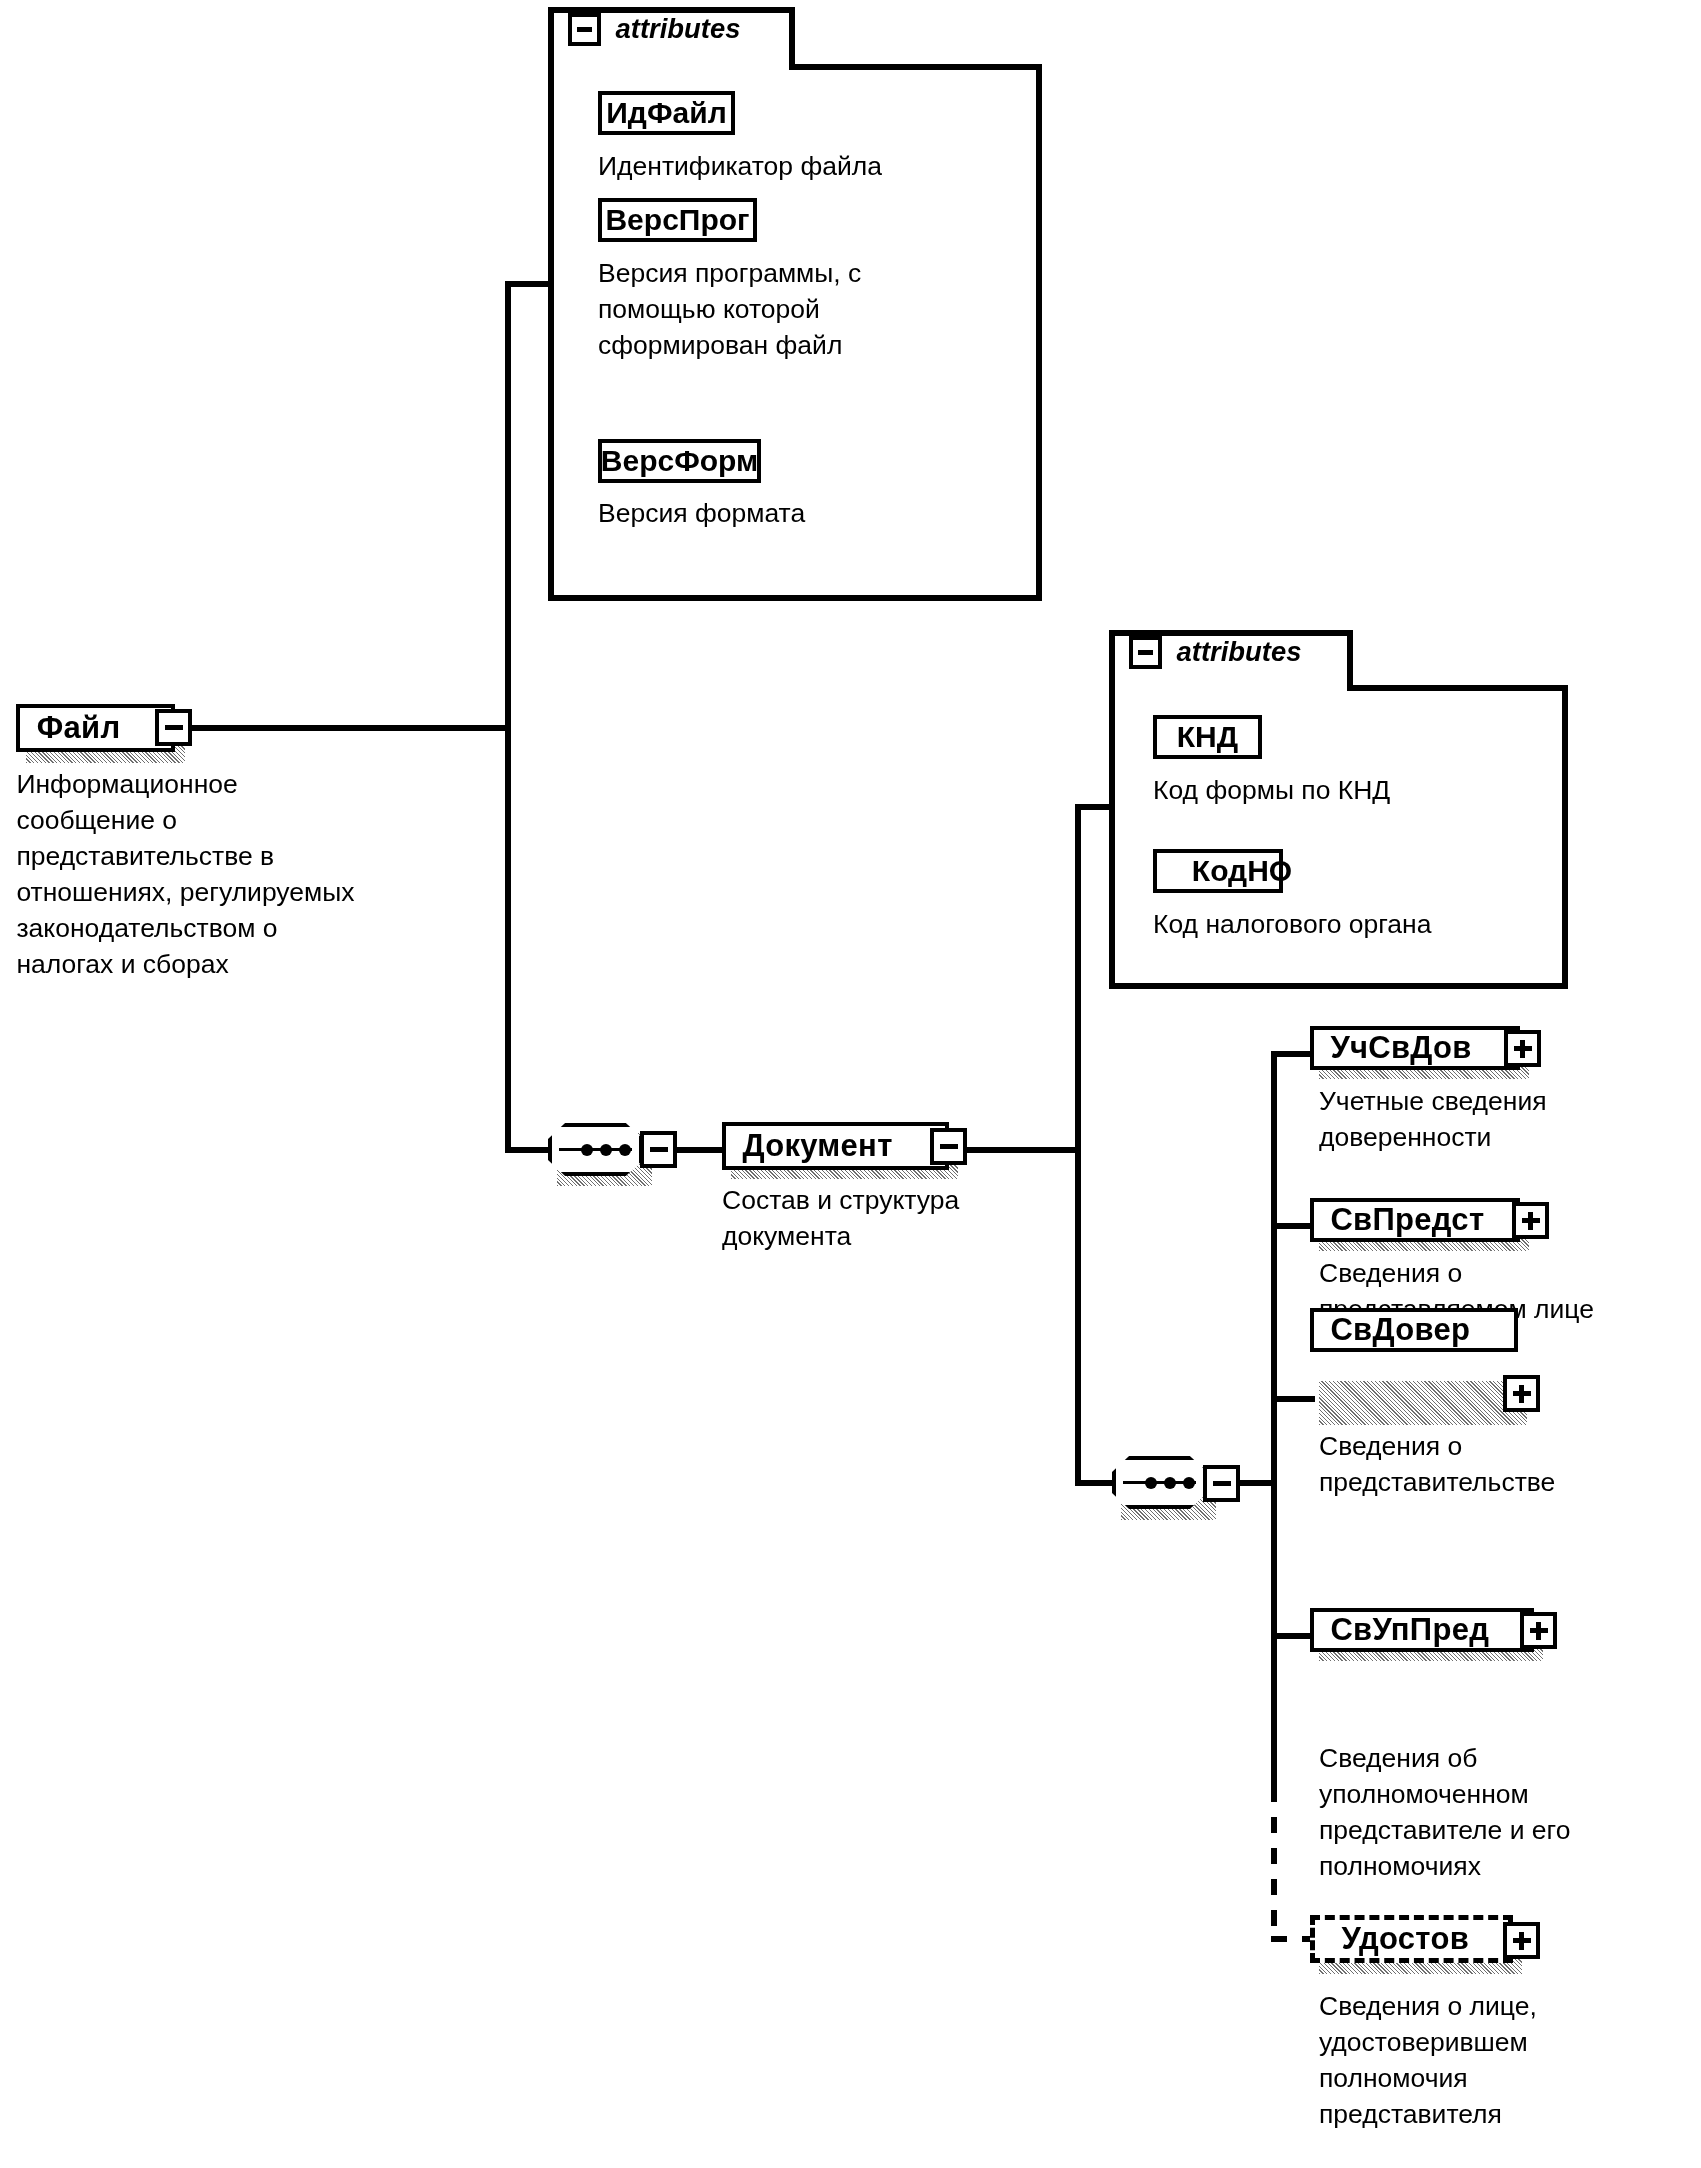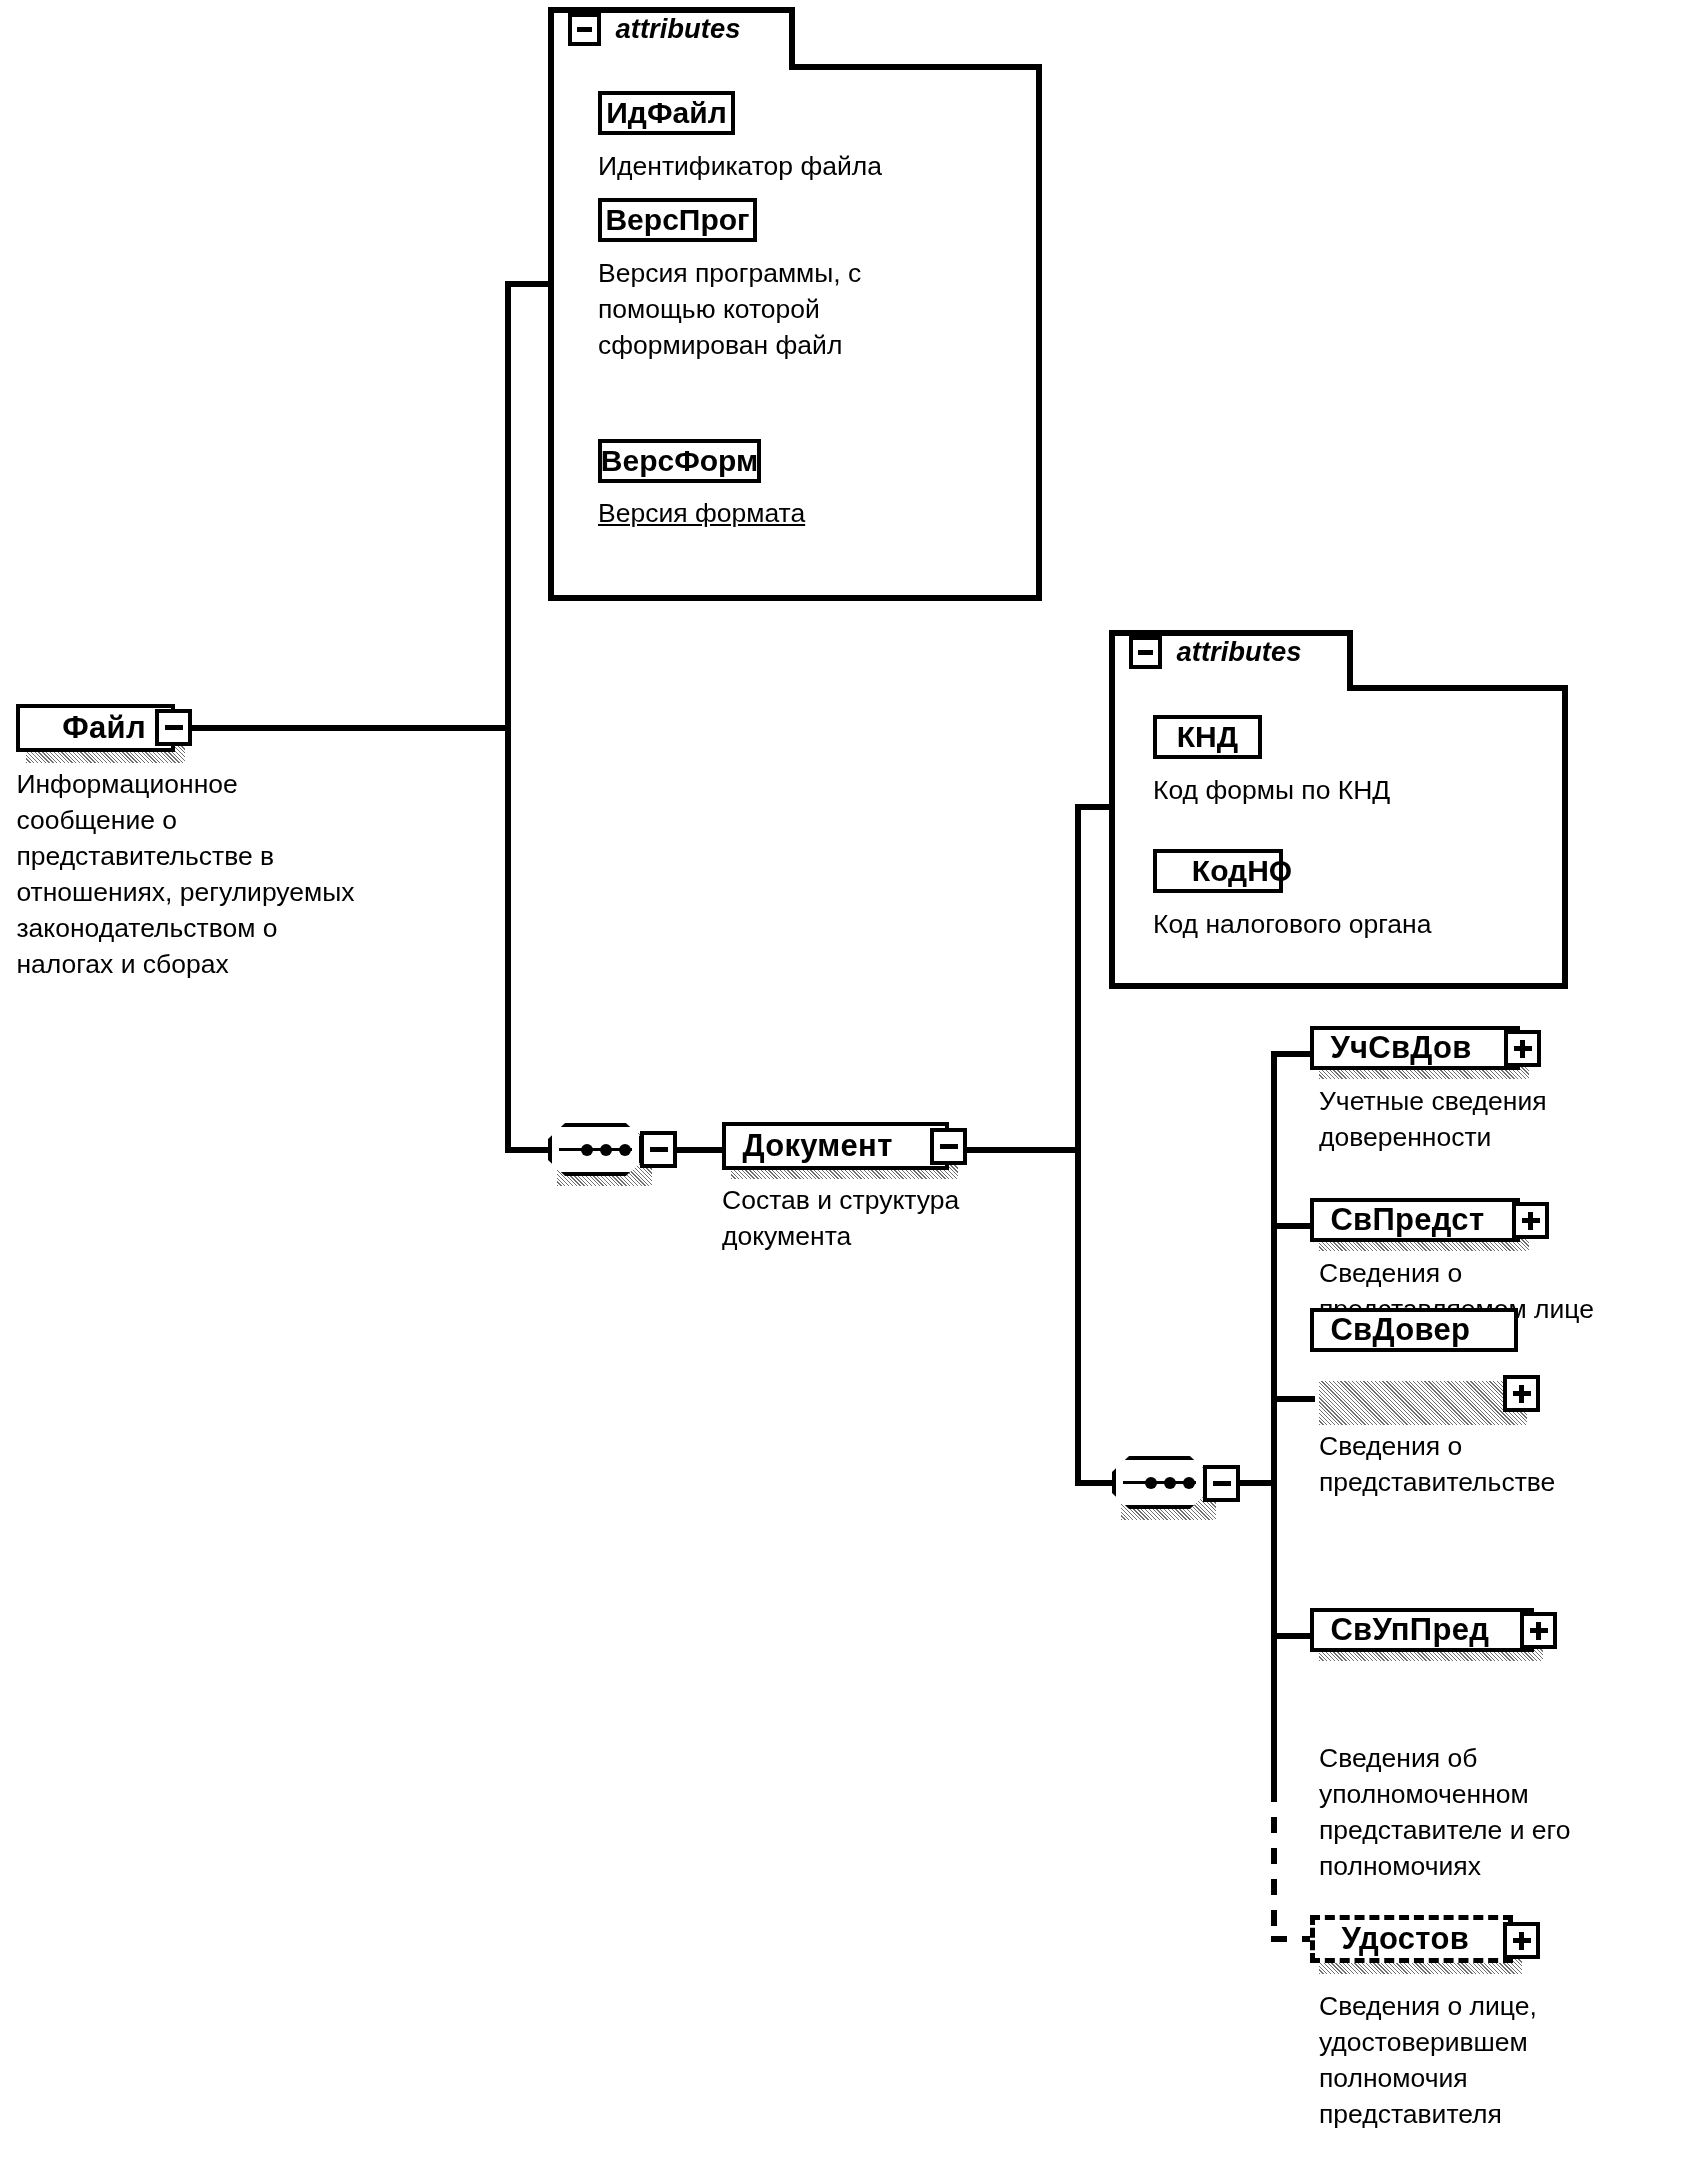--- a/index.html
+++ b/index.html
@@ -238,21 +238,21 @@
     <span class="label">ВерсПрог</span>
   </div>
   <div class="desc" style="left:598px; top:255px; width:384px;">Версия программы, с
 помощью которой
 сформирован файл</div>
 
   <div class="shadow" style="left:608px; top:448px; width:163px; height:44px;"></div>
   <div class="attr" style="left:598px; top:439px; width:163px; height:44px;">
     <span class="label">ВерсФорм</span>
   </div>
-  <div class="desc" style="left:598px; top:495px; width:384px;text-decoration:underline;">Версия формата</div>
+  <div class="desc" style="left:598px; top:495px; width:384px;">Версия формата</div>
 
   <div class="attrbox" style="left:1109px; top:630px; width:459px; height:358px;">
     <div class="frame">
       <div class="tab-t" style="left:0; top:0; width:243px; height:5.5px;"></div>
       <div class="tab-r" style="left:238px; top:0; width:5.5px; height:60px;"></div>
       <div class="step-t" style="left:238px; top:55px; width:221px; height:5.5px;"></div>
       <div class="edge-r" style="left:453px; top:55px; width:5.5px; height:303px;"></div>
       <div class="edge-b" style="left:0; top:353px; width:459px; height:5.5px;"></div>
       <div class="edge-l" style="left:0; top:0; width:5.5px; height:358px;"></div>
     </div>
@@ -370,21 +370,21 @@
   <div class="node opt" style="left:1310px; top:1915px; width:203px; height:48px;">
     <span class="label">Удостов</span>
   </div>
   <div class="toggle plus" style="left:1503px; top:1922px;"></div>
   <div class="desc" style="left:1319px; top:1988px; width:375px;">Сведения о лице,
 удостоверившем
 полномочия
 представителя</div>
 
   <div class="shadow" style="left:25.6px; top:715px; width:159px; height:48px;"></div>
-  <div class="node" style="left:16.4px; top:704px; width:159px; height:48px;justify-content:center;">
+  <div class="node" style="left:16.4px; top:704px; width:159px; height:48px;">
     <span class="label">Файл</span>
   </div>
   <div class="toggle" style="left:155px; top:709px;"></div>
   <div class="desc" style="left:16.4px; top:766px; width:365px;">Информационное
 сообщение о
 представительстве в
 отношениях, регулируемых
 законодательством о
 налогах и сборах</div>
 

